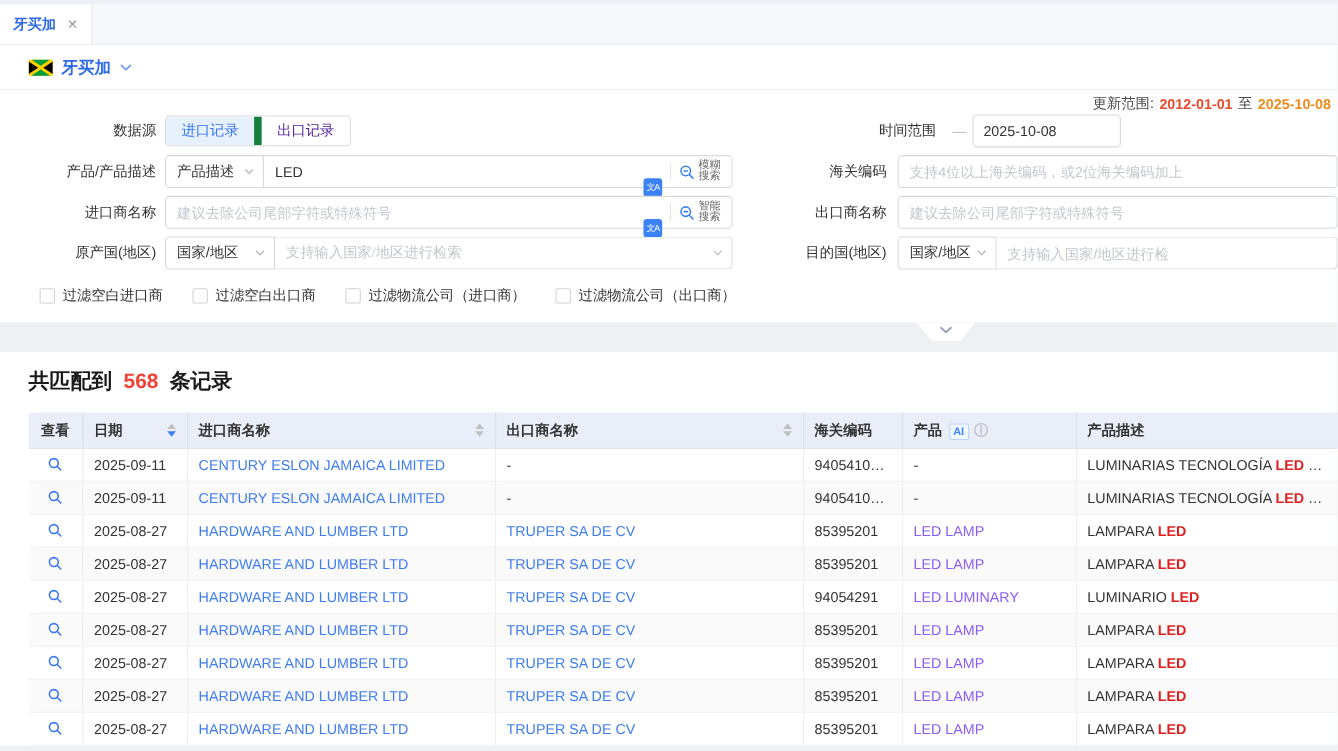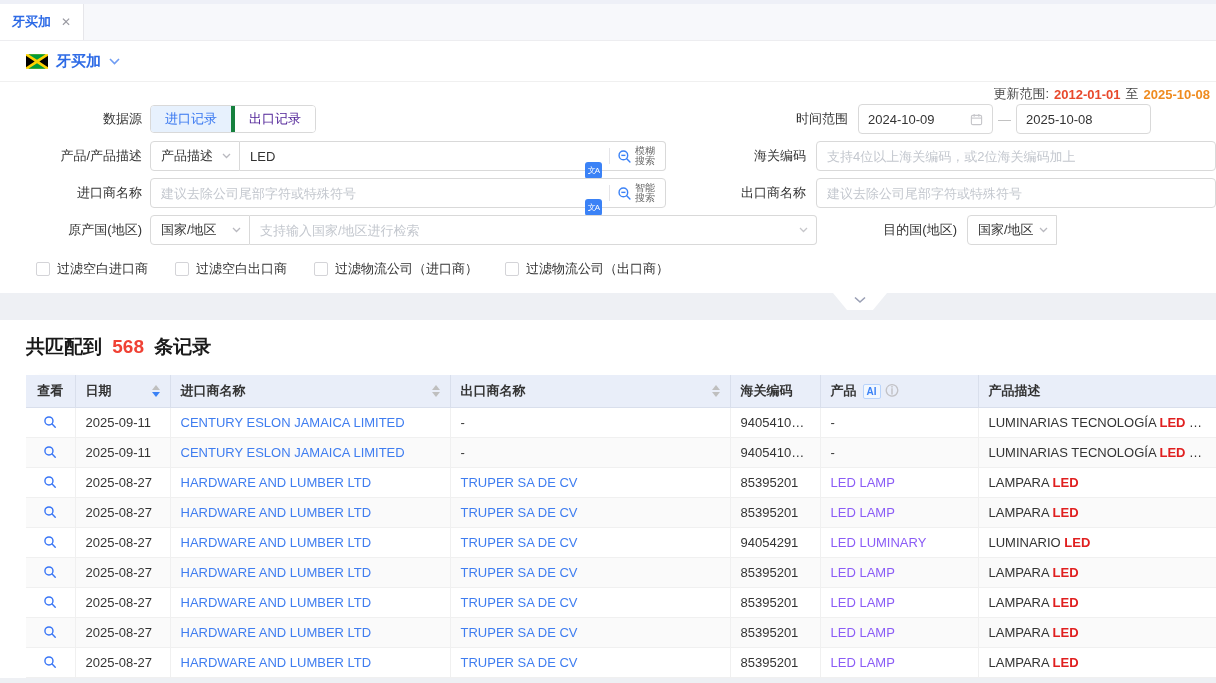--- a/index.html
+++ b/index.html
@@ -28,21 +28,21 @@
   .u-start { color:#e8492c; margin:0 5px; }
   .u-end { color:#ef8b1f; margin-left:5px; }
 
   .form-line { display:flex; align-items:center; height:30px; margin-bottom:7px; }
   .lbl-l { width:114px; text-align:right; padding-right:8px; flex:none; color:#333; }
   .lbl-r { width:85px; text-align:right; padding-right:10px; flex:none; color:#333; }
   .right-group { margin-left:65px; display:flex; align-items:center; flex:none; }
 
   .seg { display:flex; border:1px solid #d9d9d9; border-radius:4px; overflow:hidden; height:28px; }
   .seg-btn { padding:0 14px; display:flex; align-items:center; background:#fff; color:#4c1d95; cursor:pointer; }
-  .seg-btn.sel { background:#e7f1fd; color:#3575f0; border-right:4px solid #15803d; }
+  .seg-btn.sel { background:#e7f1fd; color:#3575f0; border-right:7px solid #15803d; }
 
   .selbox { height:30px; border:1px solid #d9d9d9; border-radius:4px 0 0 4px; display:flex; align-items:center;
     justify-content:space-between; padding:0 8px 0 10px; background:#fff; flex:none; cursor:pointer; }
   .input-wrap { height:30px; border:1px solid #d9d9d9; border-left:none; border-radius:0 4px 4px 0;
     display:flex; align-items:center; background:#fff; padding:0 8px 0 10px; gap:7px; }
   .input-wrap.standalone { border-left:1px solid #d9d9d9; border-radius:4px; }
   .input-wrap input { border:none; outline:none; flex:1; font-size:13px; color:#333; min-width:0;
     font-family:inherit; background:transparent; }
   .input-wrap input::placeholder { color:#c3c7ce; }
   .trans-icon { width:17px; height:17px; background:#3b82f6; border-radius:3px; color:#fff; font-size:8px;
@@ -128,29 +128,20 @@
   </div>
 
   <div class="form-line">
     <span class="lbl-l">数据源</span>
     <div class="seg">
       <div class="seg-btn sel">进口记录</div>
       <div class="seg-btn">出口记录</div>
     </div>
     <div class="right-group" style="margin-left:457px;">
       <span class="lbl-r">时间范围</span>
-      <div class="datebox">
-        <span>2024-10-09</span>
-        <svg width="13" height="13" viewBox="0 0 14 14">
-            <rect x="1.5" y="2.5" width="11" height="10" rx="1.5" fill="none" stroke="#c6c6ca" stroke-width="1.2"></rect>
-            <line x1="4.5" y1="1" x2="4.5" y2="4" stroke="#c6c6ca" stroke-width="1.2"></line>
-            <line x1="9.5" y1="1" x2="9.5" y2="4" stroke="#c6c6ca" stroke-width="1.2"></line>
-            <line x1="1.5" y1="5.5" x2="12.5" y2="5.5" stroke="#c6c6ca" stroke-width="1.2"></line>
-          </svg>
-      </div>
       <span class="date-sep">—</span>
       <div class="datebox">
         <span>2025-10-08</span>
       </div>
     </div>
   </div>
 
   <div class="form-line">
     <span class="lbl-l">产品/产品描述</span>
     <div class="selbox" style="width:90px;">
@@ -204,33 +195,36 @@
   </div>
 
   <div class="form-line">
     <span class="lbl-l">原产国(地区)</span>
     <div class="selbox" style="width:100px;">
       <span>国家/地区</span>
       <svg width="9" height="6" viewBox="0 0 9 6">
           <polyline points="1,1 4.5,4.5 8,1" fill="none" stroke="#b9b9bf" stroke-width="1.3"></polyline>
         </svg>
     </div>
-    <div class="input-wrap" style="width:567px;">
+    <div class="input-wrap" style="width:567px;font-family:Liberation Serif, serif;">
       <input placeholder="支持输入国家/地区进行检索" style="">
       <svg width="9" height="6" viewBox="0 0 9 6">
           <polyline points="1,1 4.5,4.5 8,1" fill="none" stroke="#c6c6ca" stroke-width="1.3"></polyline>
         </svg>
     </div>
     <div class="right-group">
       <span class="lbl-r">目的国(地区)</span>
       <div class="selbox" style="width:90px;">
         <span>国家/地区</span>
         <svg width="9" height="6" viewBox="0 0 9 6">
             <polyline points="1,1 4.5,4.5 8,1" fill="none" stroke="#b9b9bf" stroke-width="1.3"></polyline>
           </svg>
+      </div>
+      <div class="input-wrap" style="width:310px;">
+        <input placeholder="支持输入国家/地区进行检" style="">
       </div>
     </div>
   </div>
 
   <div class="cb-row">
     <label class="cb">
         <span class="box"></span>
         <span>过滤空白进口商</span>
       </label>
     <label class="cb">

